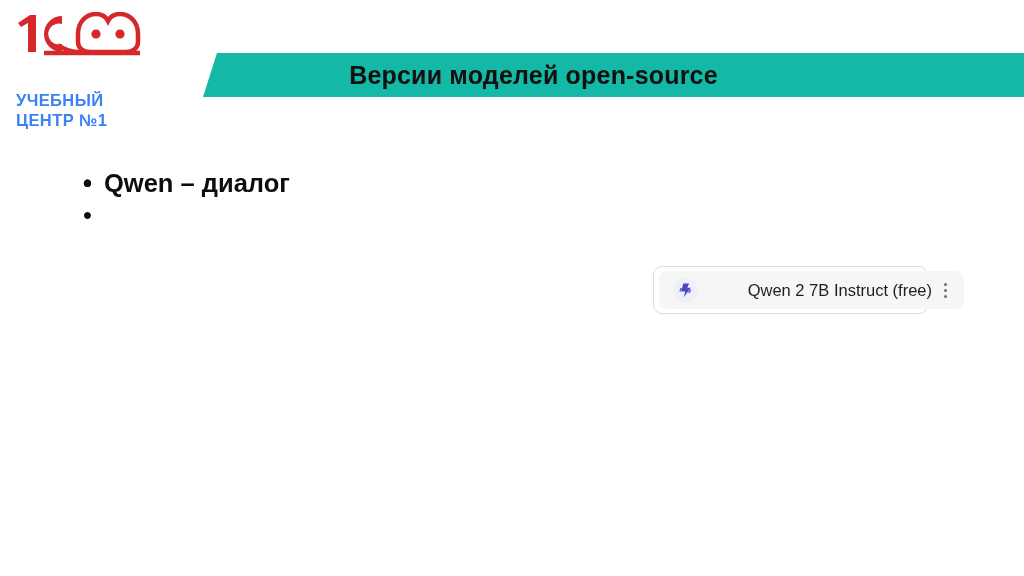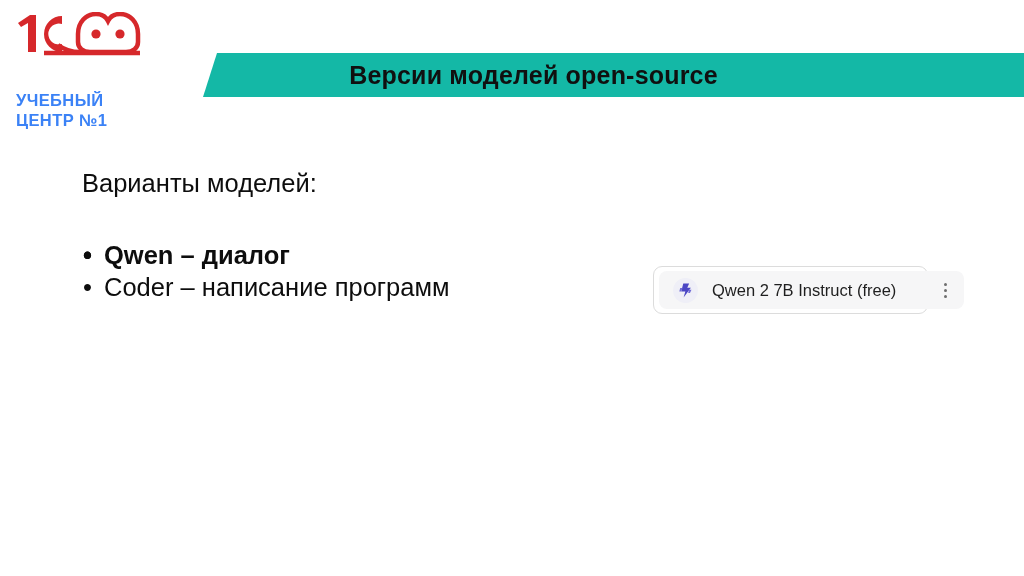--- a/index.html
+++ b/index.html
@@ -127,20 +127,21 @@
   .model-card {
     position: absolute;
     left: 653px;
     top: 266px;
     width: 275px;
     height: 48px;
     background: #ffffff;
     border: 1px solid #dcdcdc;
     border-radius: 9px;
     box-sizing: border-box;
+    text-align: right;
   }
   .model-pill {
     position: absolute;
     left: 5px;
     top: 4px;
     width: 305px;
     height: 38px;
     background: #f6f6f7;
     border-radius: 8px;
     box-sizing: border-box;
@@ -212,36 +213,34 @@
 ЦЕНТР №1</div>
   </div>
 
   <div class="title-banner">
     <div class="title-banner-inner">
       <span class="title-text">Версии моделей open-source</span>
     </div>
   </div>
 
   <div class="content">
-    <p class="lead">Варианты моделей:</p>
 
     <ul class="bullets">
       <li class="bullet">
         <span class="dot">•</span>
       </li>
       <li class="bullet bold">
         <span class="dot">•</span>
       </li>
       <li class="bullet bold">
         <span class="dot">•</span>
         <span class="txt">Qwen – диалог</span>
       </li>
       <li class="bullet">
         <span class="dot">•</span>
-        <span class="txt">Coder – написание программ</span>
       </li>
     </ul>
   </div>
 
   <div class="model-card">
     <div class="model-pill">
       <span class="model-icon">
         <svg viewBox="0 0 24 24" width="19" height="19" aria-hidden="true">
           <path d="M9.2 3.2 L16.6 3.2 L14.2 8.6 L18.8 8.6 L9.6 20.8 L11.8 13.4 L6.6 13.4 Z" fill="#4b46c4"></path>
           <path d="M5.3 8.8 L8.4 8.8 L6.3 13.2 L4.2 13.2 Z" fill="#6f6ad6"></path>

